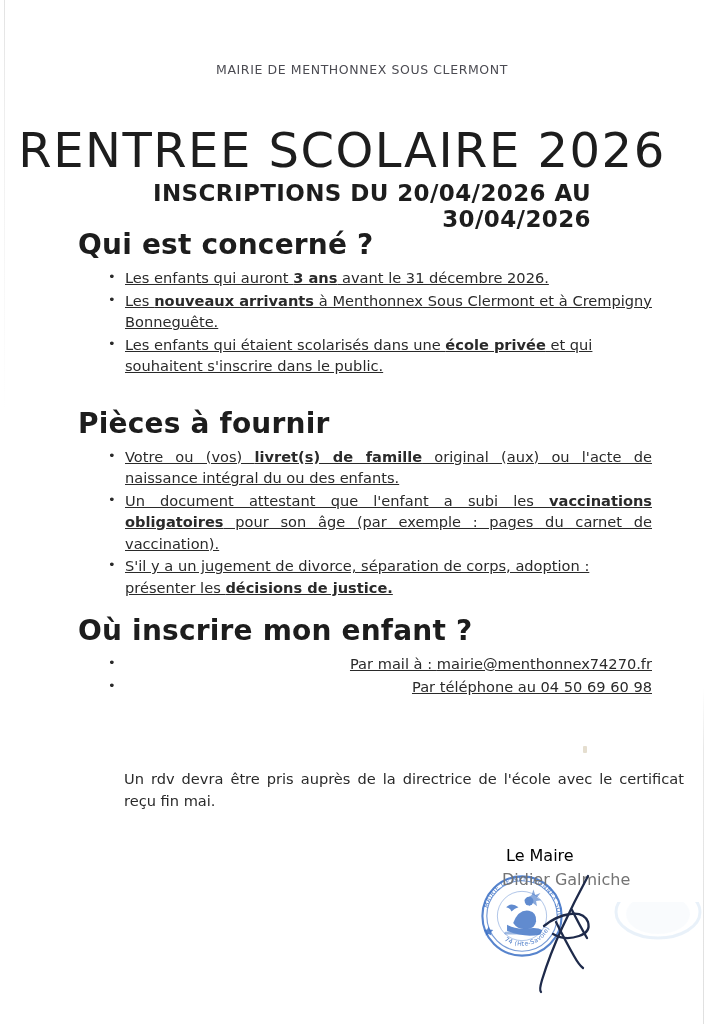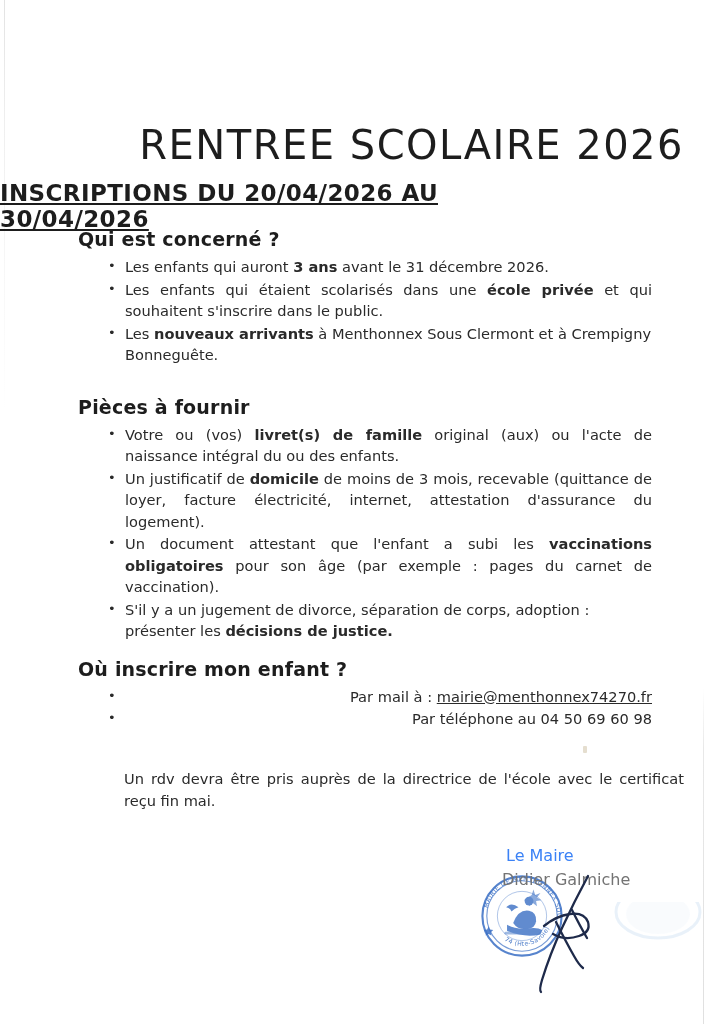--- a/index.html
+++ b/index.html
@@ -49,69 +49,69 @@
     font-family: "DejaVu Sans", "Liberation Sans", sans-serif;
     font-size: 12.5px;
     letter-spacing: .6px;
     color: #4b4b52;
   }
 
   .doc-title {
     position: absolute;
     left: 0; top: 122px;
     width: 684px;
-    text-align: right;
-    font-size: 40px;
+    text-align: center;
+    font-size: 48px;
     letter-spacing: 1.5px;
     color: #1d1d1d;
     font-weight: 400;
   }
   .doc-subtitle {
     position: absolute;
     left: 0; top: 180px;
     width: 591px;
-    text-align: left;
+    text-align: right;
     font-size: 23px;
     font-weight: bold;
     letter-spacing: .4px;
     color: #1d1d1d;
-    text-decoration: underline;
   }
 
   .content {
     position: absolute;
     left: 0; top: 228px;
     width: 724px;
   }
 
   .section { margin-bottom: 2px; }
 
   .section-heading {
     margin: 0 0 6px 78px;
-    font-size: 19px;
+    font-size: 28px;
     font-weight: bold;
     color: #1d1d1d;
     letter-spacing: .2px;
   }
   .section-2 .section-heading { margin-top: 30px; }
   .section-3 .section-heading { margin-top: 16px; }
 
   ul.bullets {
     list-style: none;
     margin: 0;
     padding: 0 72px 0 108px;
   }
   ul.bullets li {
     position: relative;
     font-size: 14.6px;
     line-height: 21.5px;
     color: #2a2a2a;
     text-align: justify;
     margin-bottom: 1px;
     padding-left: 17px;
+    text-decoration: underline;
   }
   ul.bullets li::before {
     content: "\2022";
     position: absolute;
     left: 0;
     top: -1px;
     font-size: 13px;
     color: #2a2a2a;
   }
   ul.bullets li:last-child { text-align: left; }
@@ -138,21 +138,21 @@
   .signature-block {
     position: absolute;
     left: 470px; top: 846px;
     width: 230px;
     height: 150px;
   }
   .sig-role {
     position: absolute;
     left: 36px; top: 0;
     font-size: 16px;
-    color: #3b82f6;
+    color: #000000;
   }
   .sig-name {
     position: absolute;
     left: 32px; top: 24px;
     font-size: 16px;
     color: #737373;
   }
   .stamp {
     position: absolute;
     left: 8px; top: 26px;
@@ -173,40 +173,40 @@
 </style>
 </head>
 <body>
 
 <div class="page">
 
   <div class="scan-edge-left"></div>
   <div class="scan-edge-right"></div>
   <div class="speck"></div>
 
+  <div class="mairie-header">MAIRIE DE MENTHONNEX SOUS CLERMONT</div>
 
   <div class="doc-title">RENTREE SCOLAIRE 2026</div>
   <div class="doc-subtitle">INSCRIPTIONS DU 20/04/2026 AU 30/04/2026</div>
 
   <div class="content">
 
     <div class="section section-1">
       <h2 class="section-heading">Qui est concerné ?</h2>
       <ul class="bullets">
         <li>Les enfants qui auront <b>3 ans</b> avant le 31 décembre 2026.</li>
+        <li>Les <b>nouveaux arrivants</b> à Menthonnex Sous Clermont et à Crempigny Bonneguête.</li>
         <li>Les enfants qui étaient scolarisés dans une <b>école privée</b> et qui souhaitent s'inscrire dans le public.</li>
-        <li>Les <b>nouveaux arrivants</b> à Menthonnex Sous Clermont et à Crempigny Bonneguête.</li>
       </ul>
     </div>
 
     <div class="section section-2">
       <h2 class="section-heading">Pièces à fournir</h2>
       <ul class="bullets">
         <li>Votre ou (vos) <b>livret(s) de famille</b> original (aux) ou l'acte de naissance intégral du ou des enfants.</li>
-        <li>Un justificatif de <b>domicile</b> de moins de 3 mois, recevable (quittance de loyer, facture électricité, internet, attestation d'assurance du logement).</li>
         <li>Un document attestant que l'enfant a subi les <b>vaccinations obligatoires</b> pour son âge (par exemple : pages du carnet de vaccination).</li>
         <li>S'il y a un jugement de divorce, séparation de corps, adoption : présenter les <b>décisions de justice.</b></li>
       </ul>
     </div>
 
     <div class="section section-3">
       <h2 class="section-heading">Où inscrire mon enfant ?</h2>
       <ul class="bullets">
         <li>Par mail à : <span class="link">mairie@menthonnex74270.fr</span></li>
         <li>Par téléphone au 04 50 69 60 98</li>

